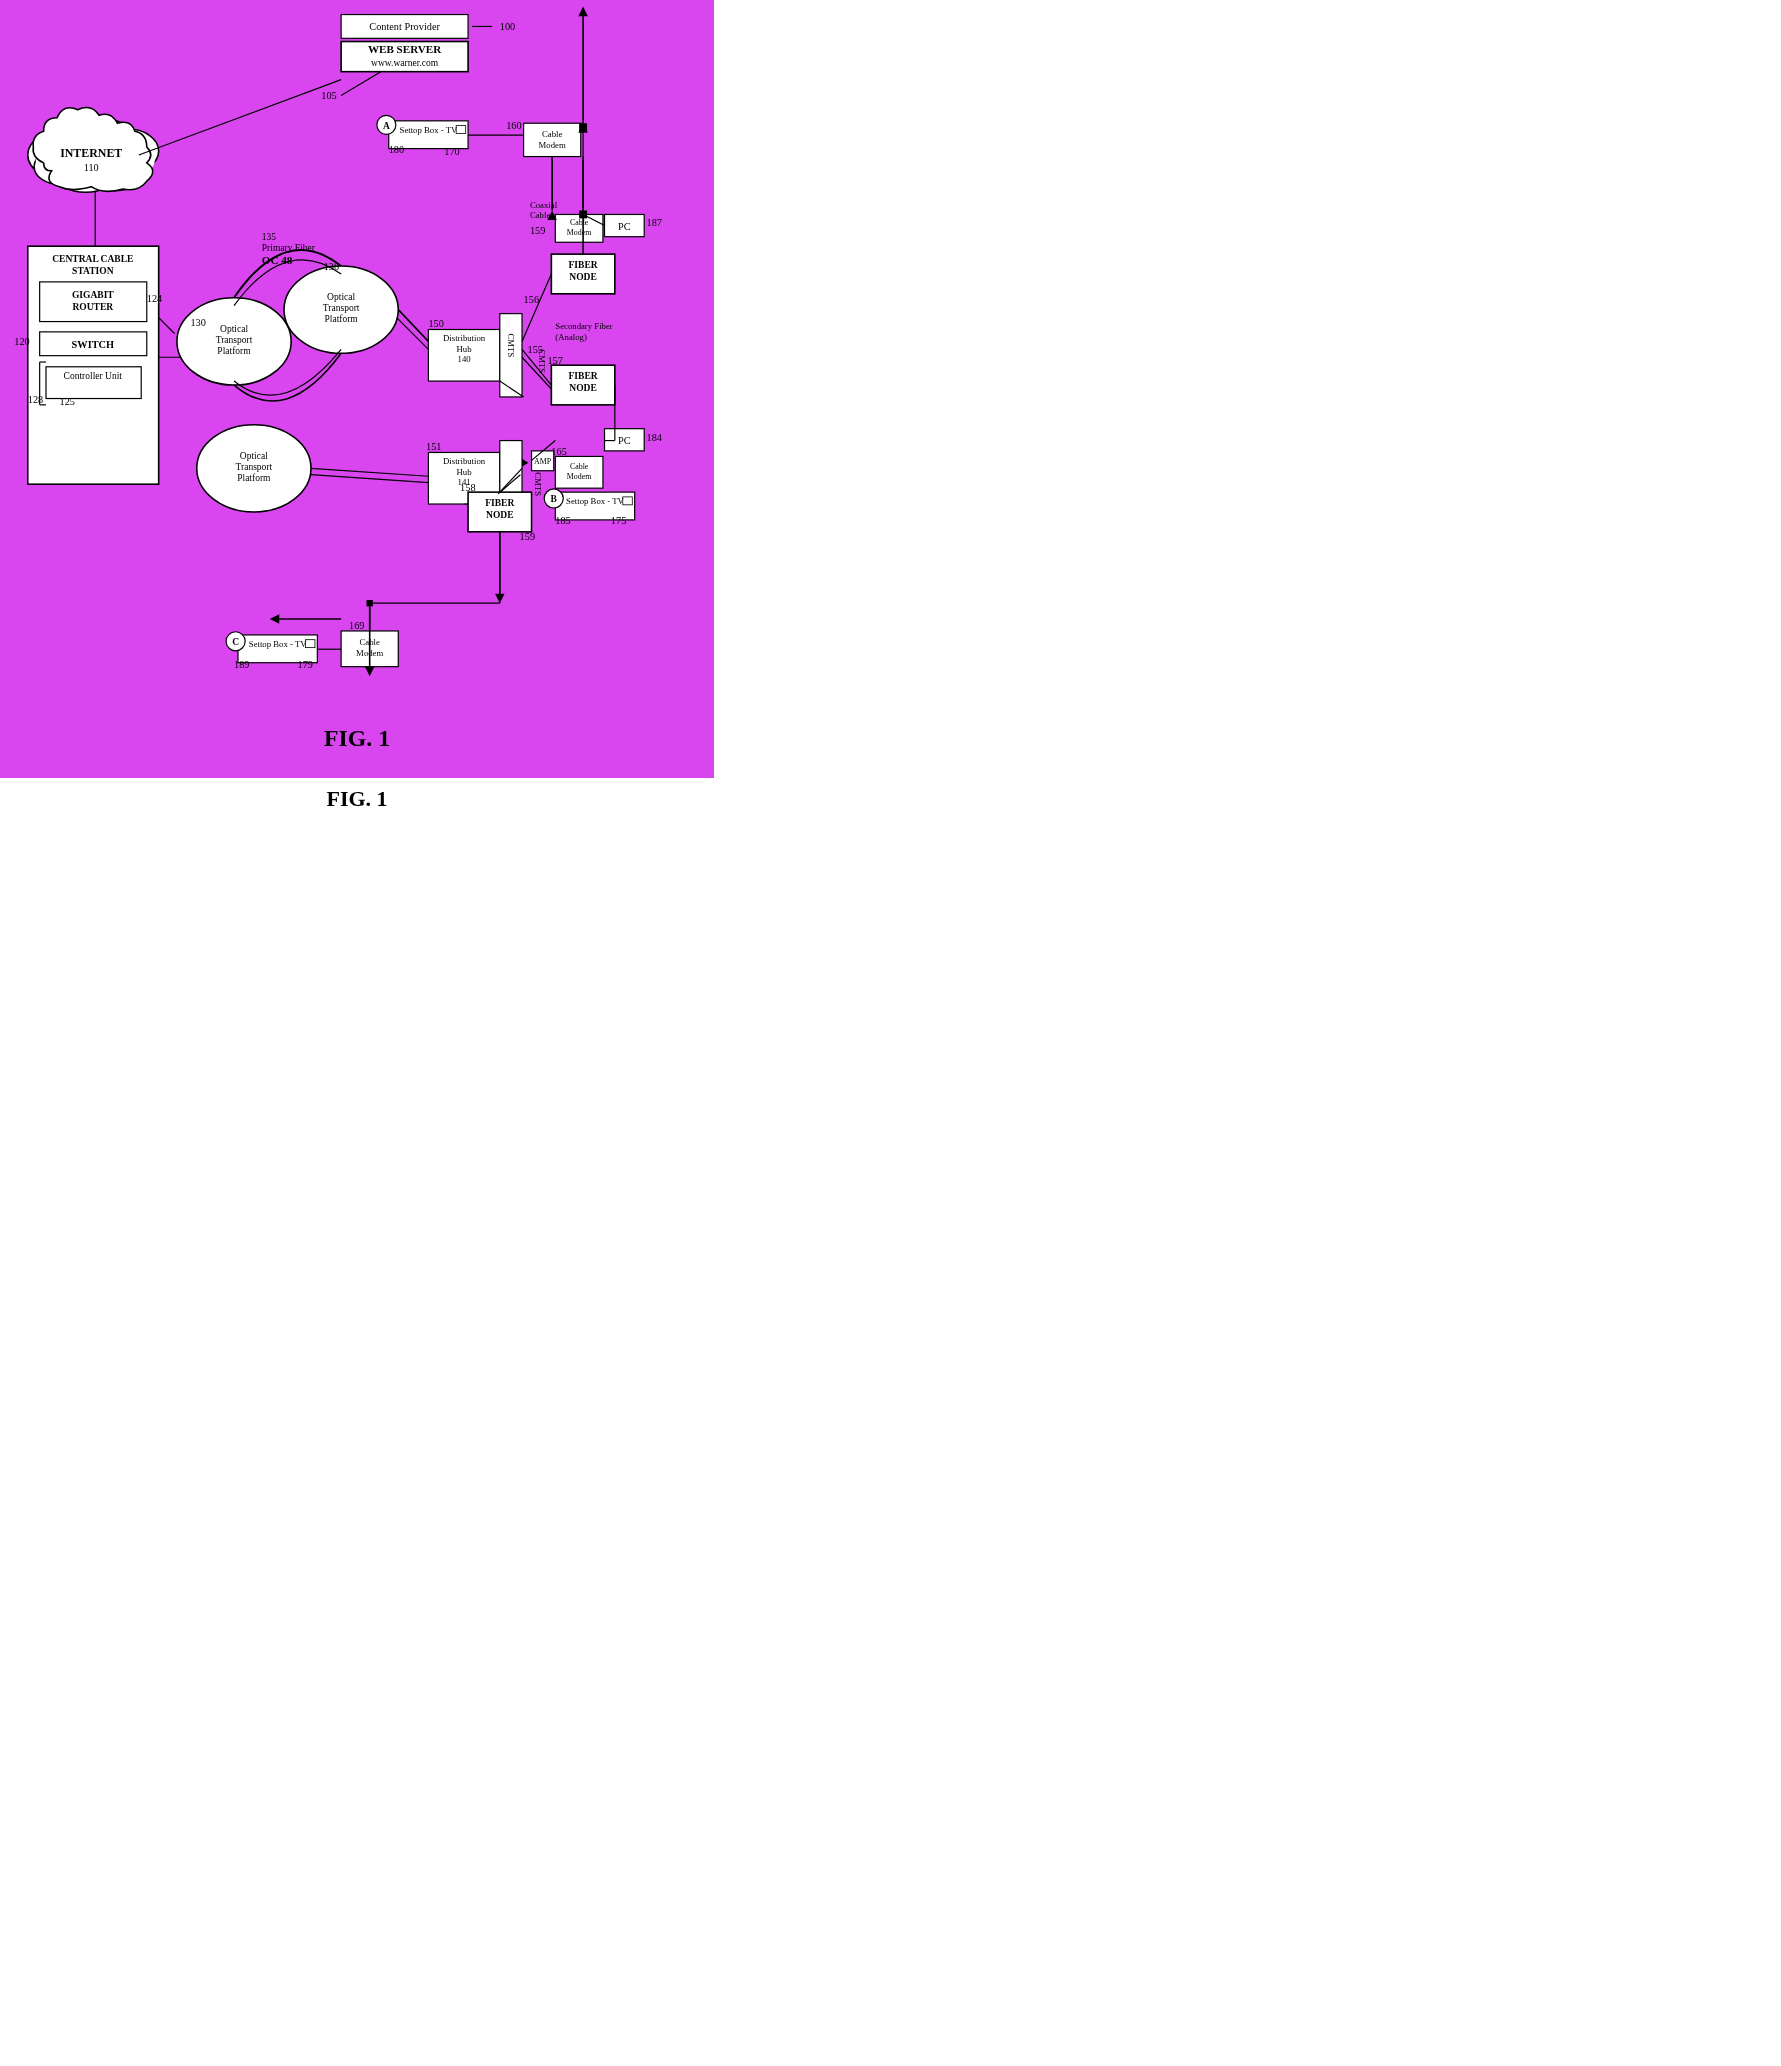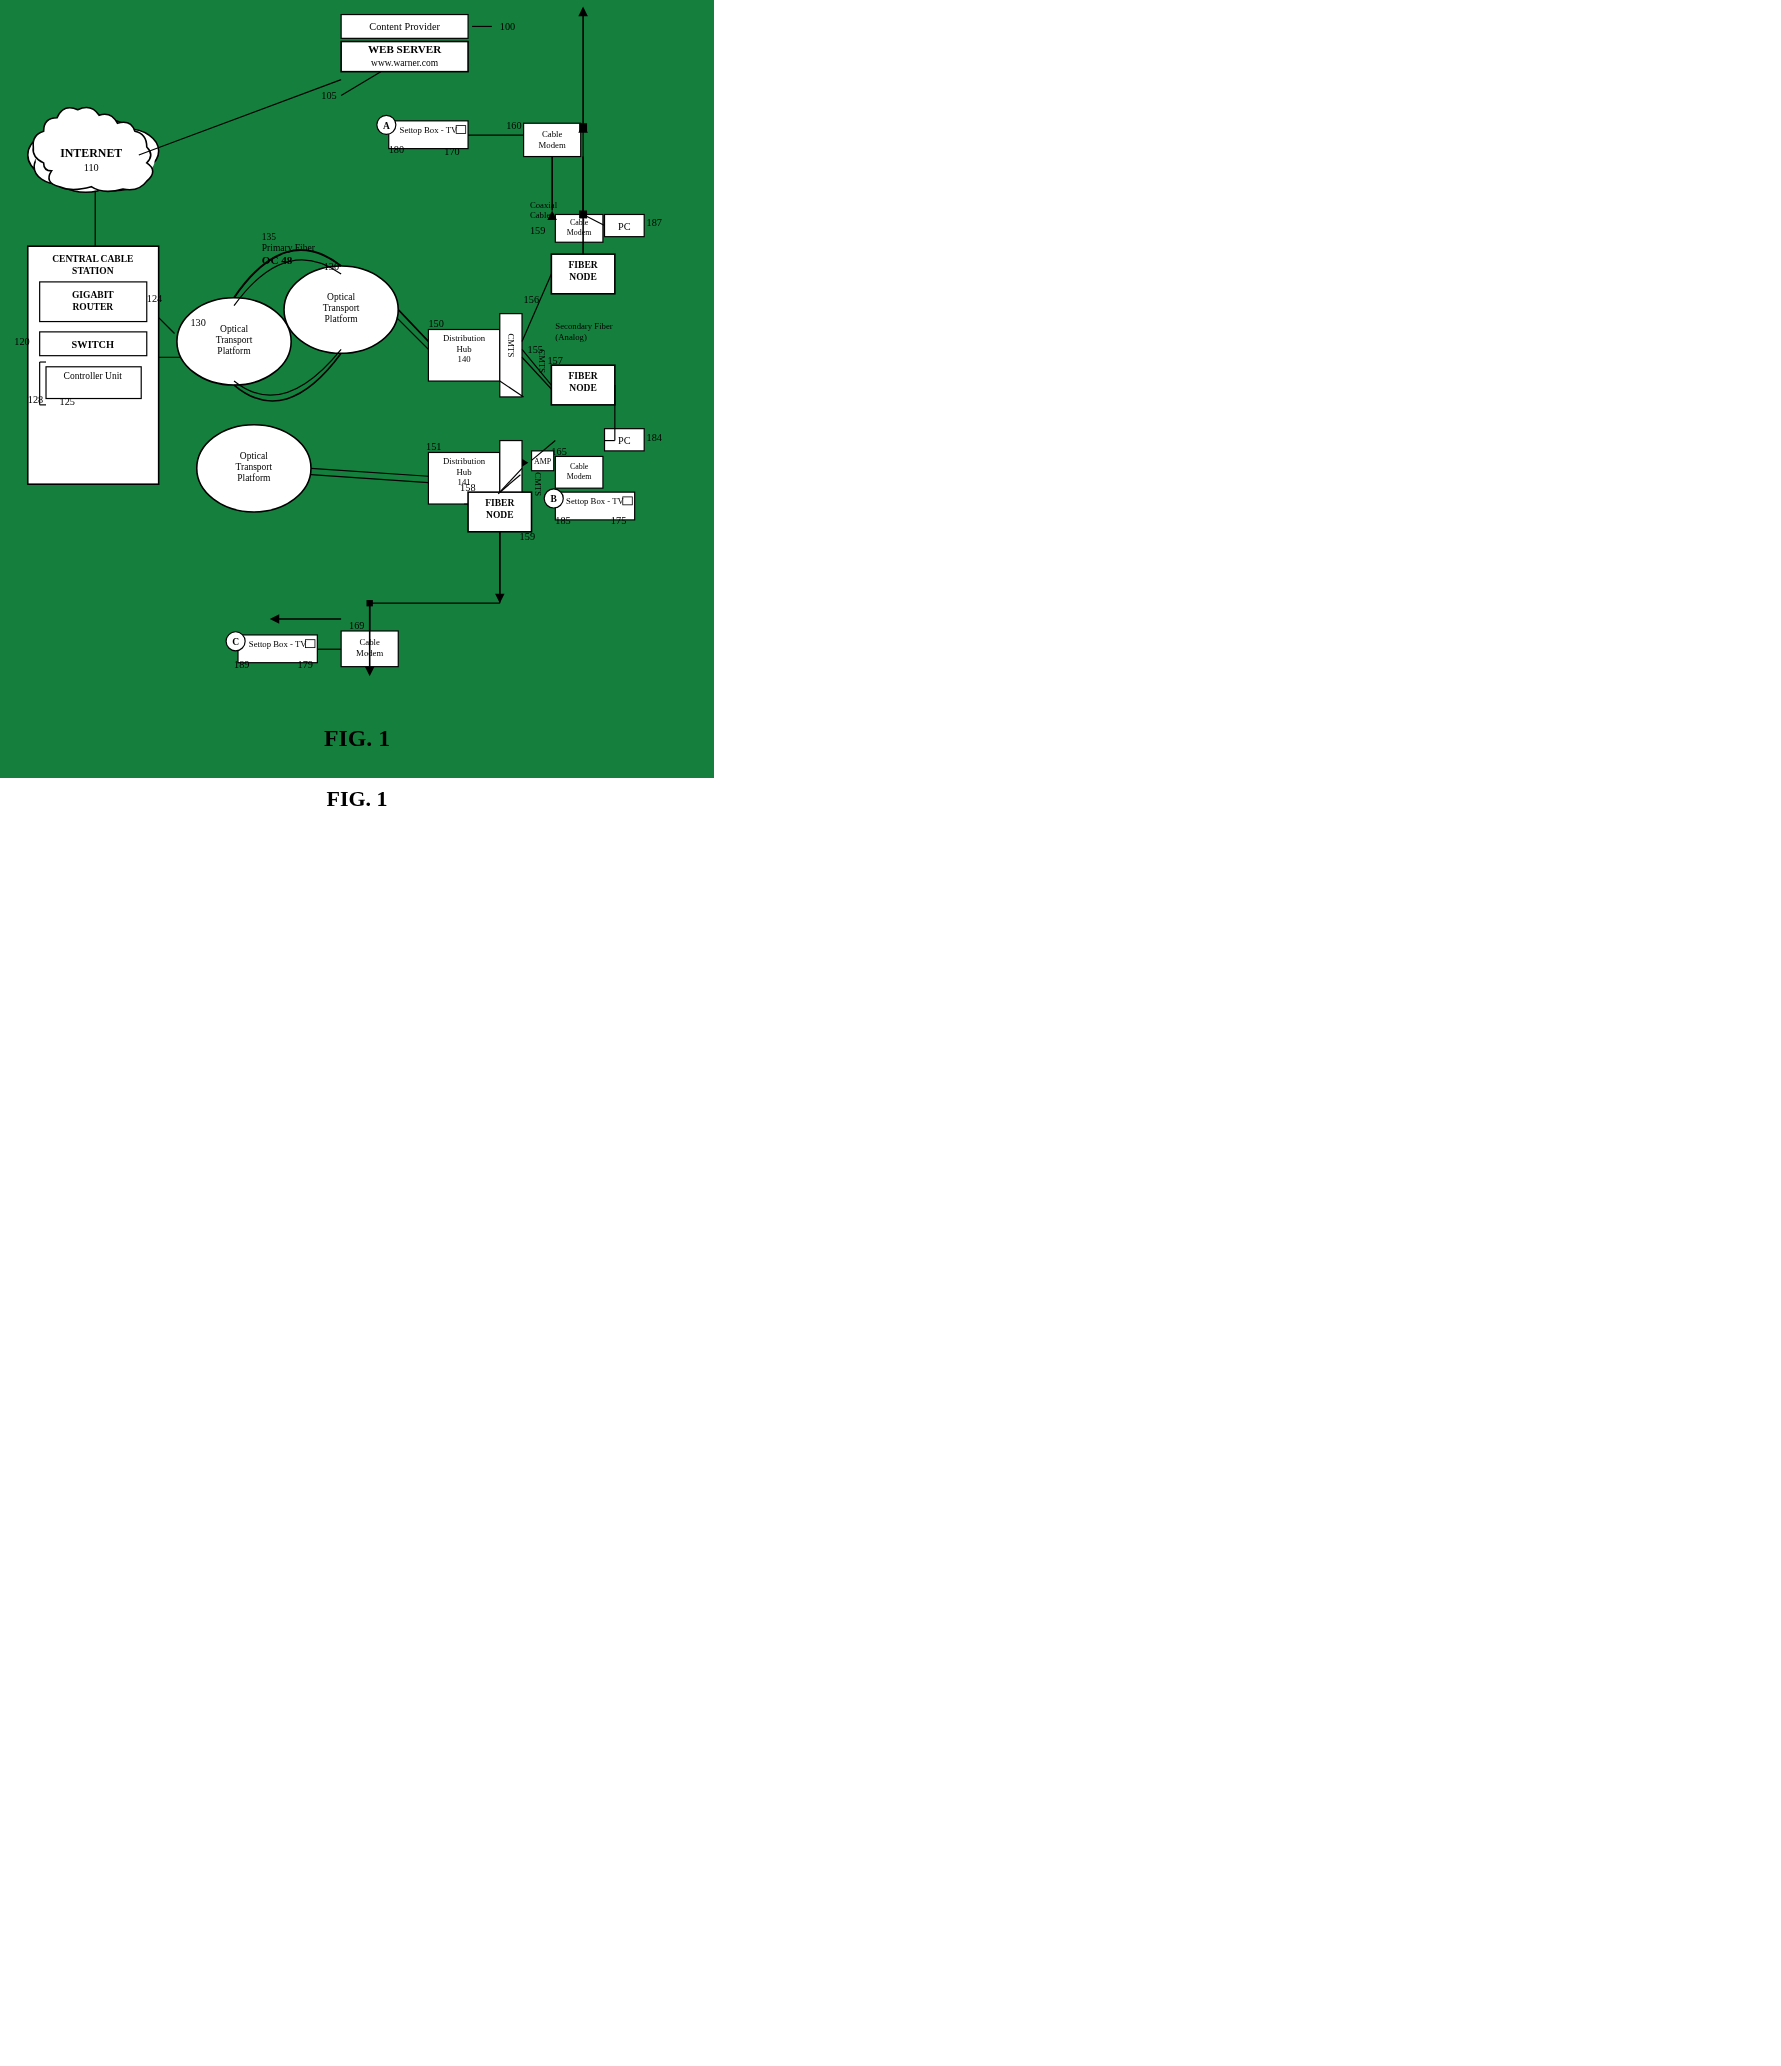--- a/index.html
+++ b/index.html
@@ -8,21 +8,21 @@
       font-family: 'Times New Roman', Times, serif;
       width: 714px;
       min-height: 825px;
       position: relative;
       overflow: hidden;
     }
     .diagram-container {
       position: relative;
       width: 714px;
       height: 778px;
-      background: #15803d;
+      background: #d946ef;
     }
     
     .main-svg {
       position: absolute;
       top: 0; left: 0;
       width: 100%;
       height: 100%;
     }
     .fig-label {
       text-align: center;

